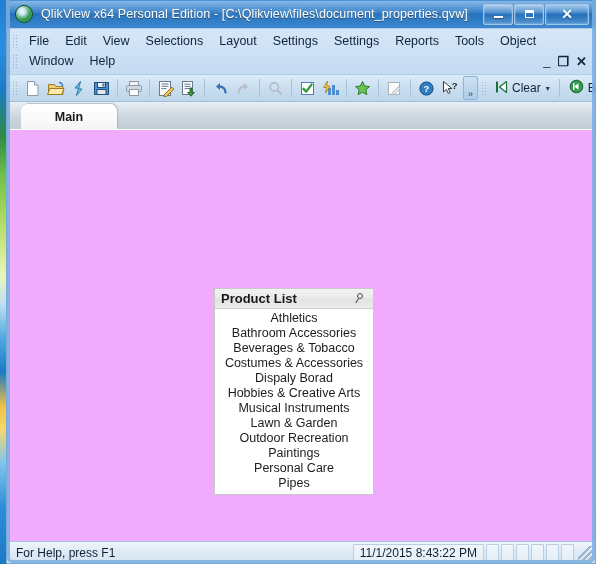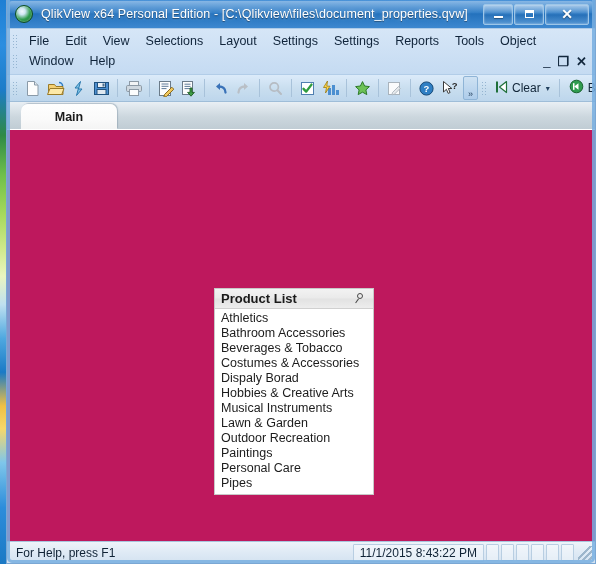--- a/index.html
+++ b/index.html
@@ -249,23 +249,24 @@
     font-weight: bold;
     color: #1b1b1b;
     box-shadow: 1px -1px 1px rgba(130,150,165,0.5);
     cursor: default;
     text-align: right;
   }
 
   
   #sheet {
     flex: 1 1 auto;
-    background: #be185d;
+    background: #f0abfc;
     position: relative;
     overflow: hidden;
+    text-align: center;
   }
 
   
   #product-listbox {
     position: absolute;
     left: 207px;
     top: 158px;
     width: 160px;
     background: #ffffff;
     border: 1px solid #c8c8c8;

